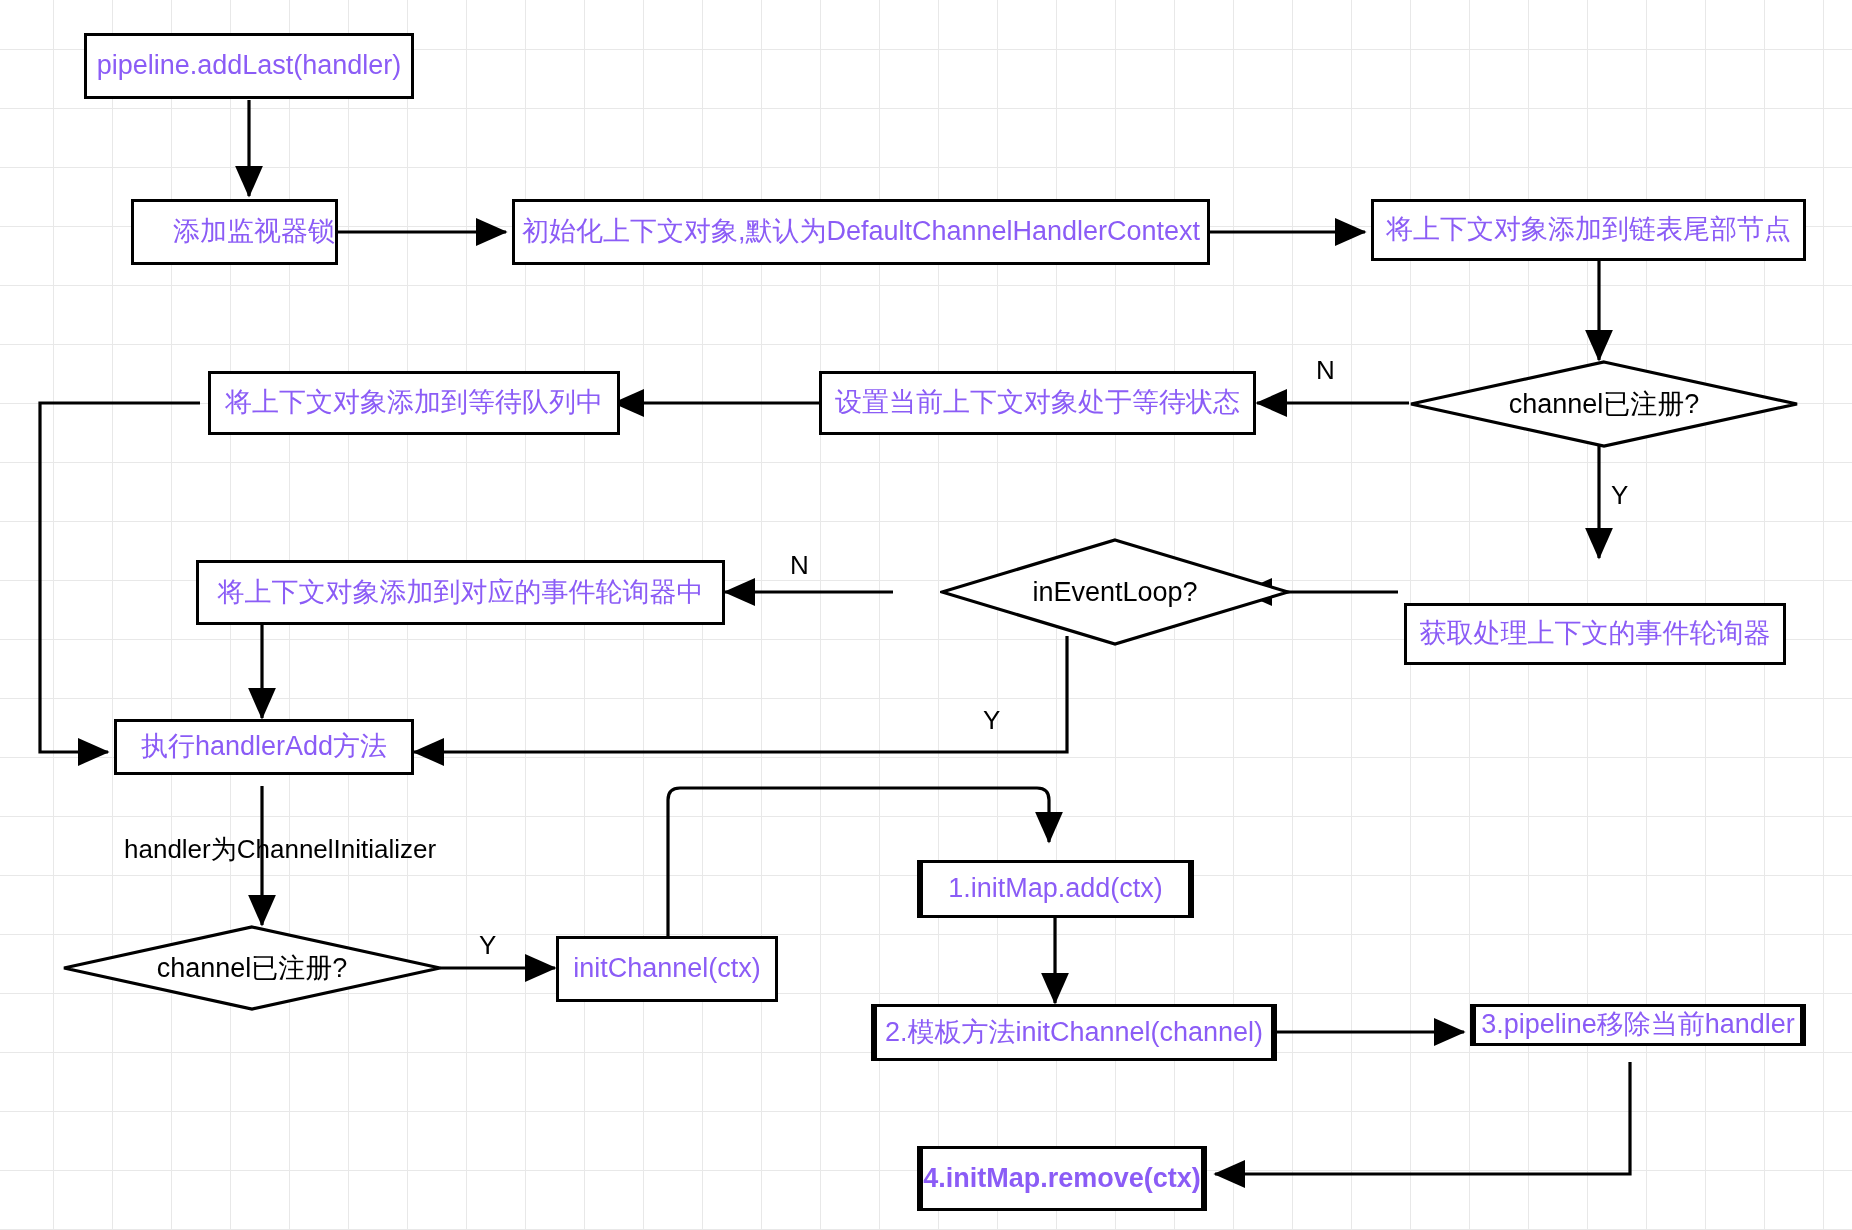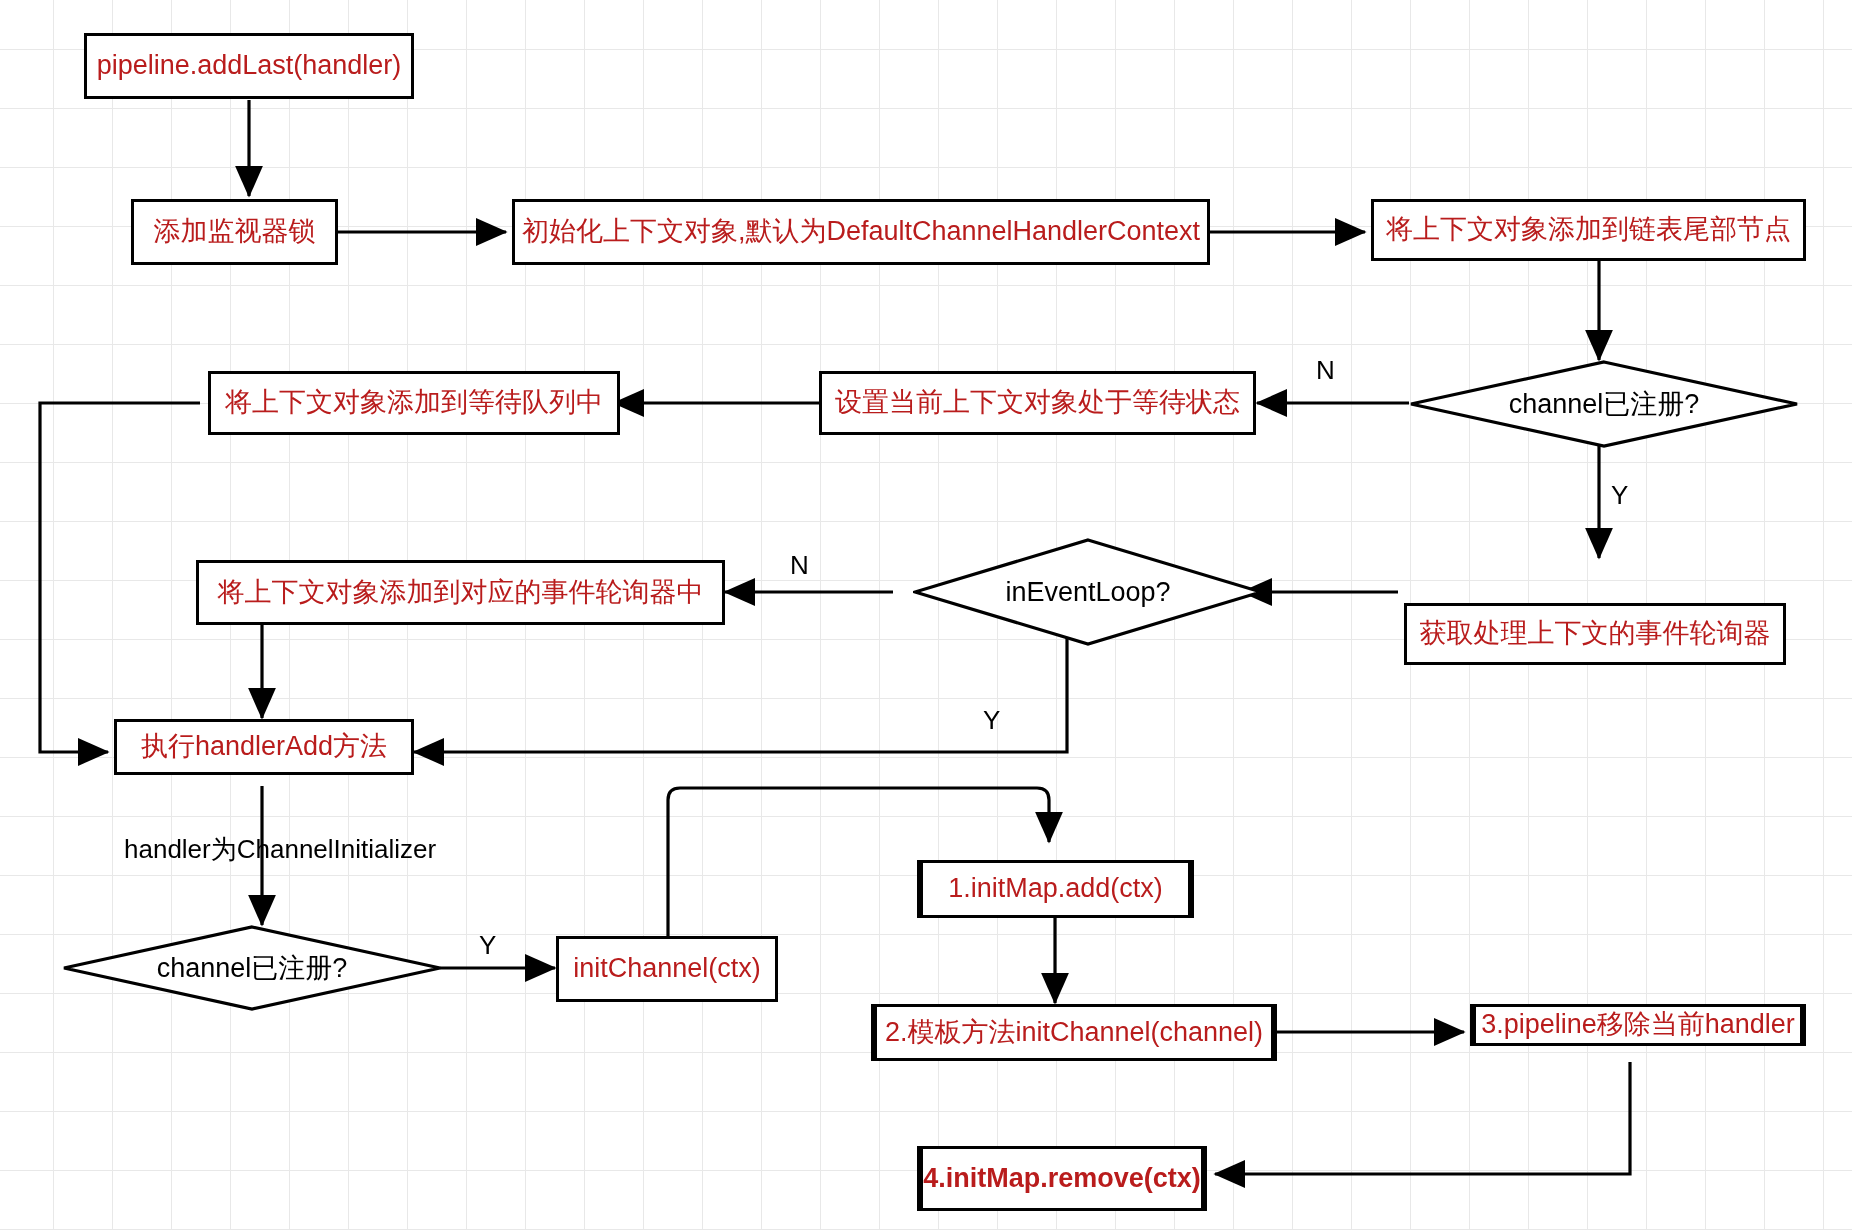--- a/index.html
+++ b/index.html
@@ -21,21 +21,21 @@
     background-position:-6px -10px;
   }
   #svg-layer { position:absolute; left:0; top:0; width:1852px; height:1230px; }
 
   .node {
     position:absolute;
     box-sizing:border-box;
     background:#ffffff;
     border:3px solid #000000;
     display:flex; align-items:center; justify-content:center;
-    color:#b91c1c;
+    color:#8b5cf6;
     font-size:27px;
     line-height:1.1;
     white-space:nowrap;
     z-index:3;
   }
   
   .node.sub {
     box-shadow: inset 9px 0 0 -6px #000000, inset -9px 0 0 -6px #000000;
     padding:0 16px;
   }
@@ -107,21 +107,21 @@
       <path d="M1276,1032 L1464,1032"></path>
 
       <path d="M1630,1062 L1630,1174 L1215,1174"></path>
     </g>
   </svg>
 
   <div class="node" style="left:84px; top:33px; width:330px; height:66px;">
     <span>pipeline.addLast(handler)</span>
   </div>
 
-  <div class="node" style="left:131px; top:199px; width:207px; height:66px;">
+  <div class="node" style="left:131px; top:199px; width:207px; height:66px;justify-content:flex-end;">
     <span>添加监视器锁</span>
   </div>
 
   <div class="node" style="left:1371px; top:199px; width:435px; height:62px;">
     <span>将上下文对象添加到链表尾部节点</span>
   </div>
 
   <div class="node" style="left:512px; top:199px; width:698px; height:66px;">
     <span>初始化上下文对象,默认为DefaultChannelHandlerContext</span>
   </div>
@@ -138,21 +138,21 @@
   </div>
 
   <div class="node" style="left:200px; top:371px; width:412px; height:64px;margin-left:8px;">
     <span>将上下文对象添加到等待队列中</span>
   </div>
 
   <div class="node" style="left:1404px; top:561px; width:382px; height:62px;margin-top:42px;">
     <span>获取处理上下文的事件轮询器</span>
   </div>
 
-  <div class="diamond" style="left:913px; top:538px; width:350px; height:108px;">
+  <div class="diamond" style="left:940px; top:538px; width:350px; height:108px;">
     <svg width="350" height="108" viewBox="0 0 350 108" xmlns="http://www.w3.org/2000/svg">
       <polygon points="175,2 348,54 175,106 2,54" fill="#ffffff" stroke="#000000" stroke-width="3.2"></polygon>
     </svg>
     <span class="dlabel">inEventLoop?</span>
   </div>
 
   <div class="node" style="left:196px; top:560px; width:529px; height:65px;">
     <span>将上下文对象添加到对应的事件轮询器中</span>
   </div>
 

